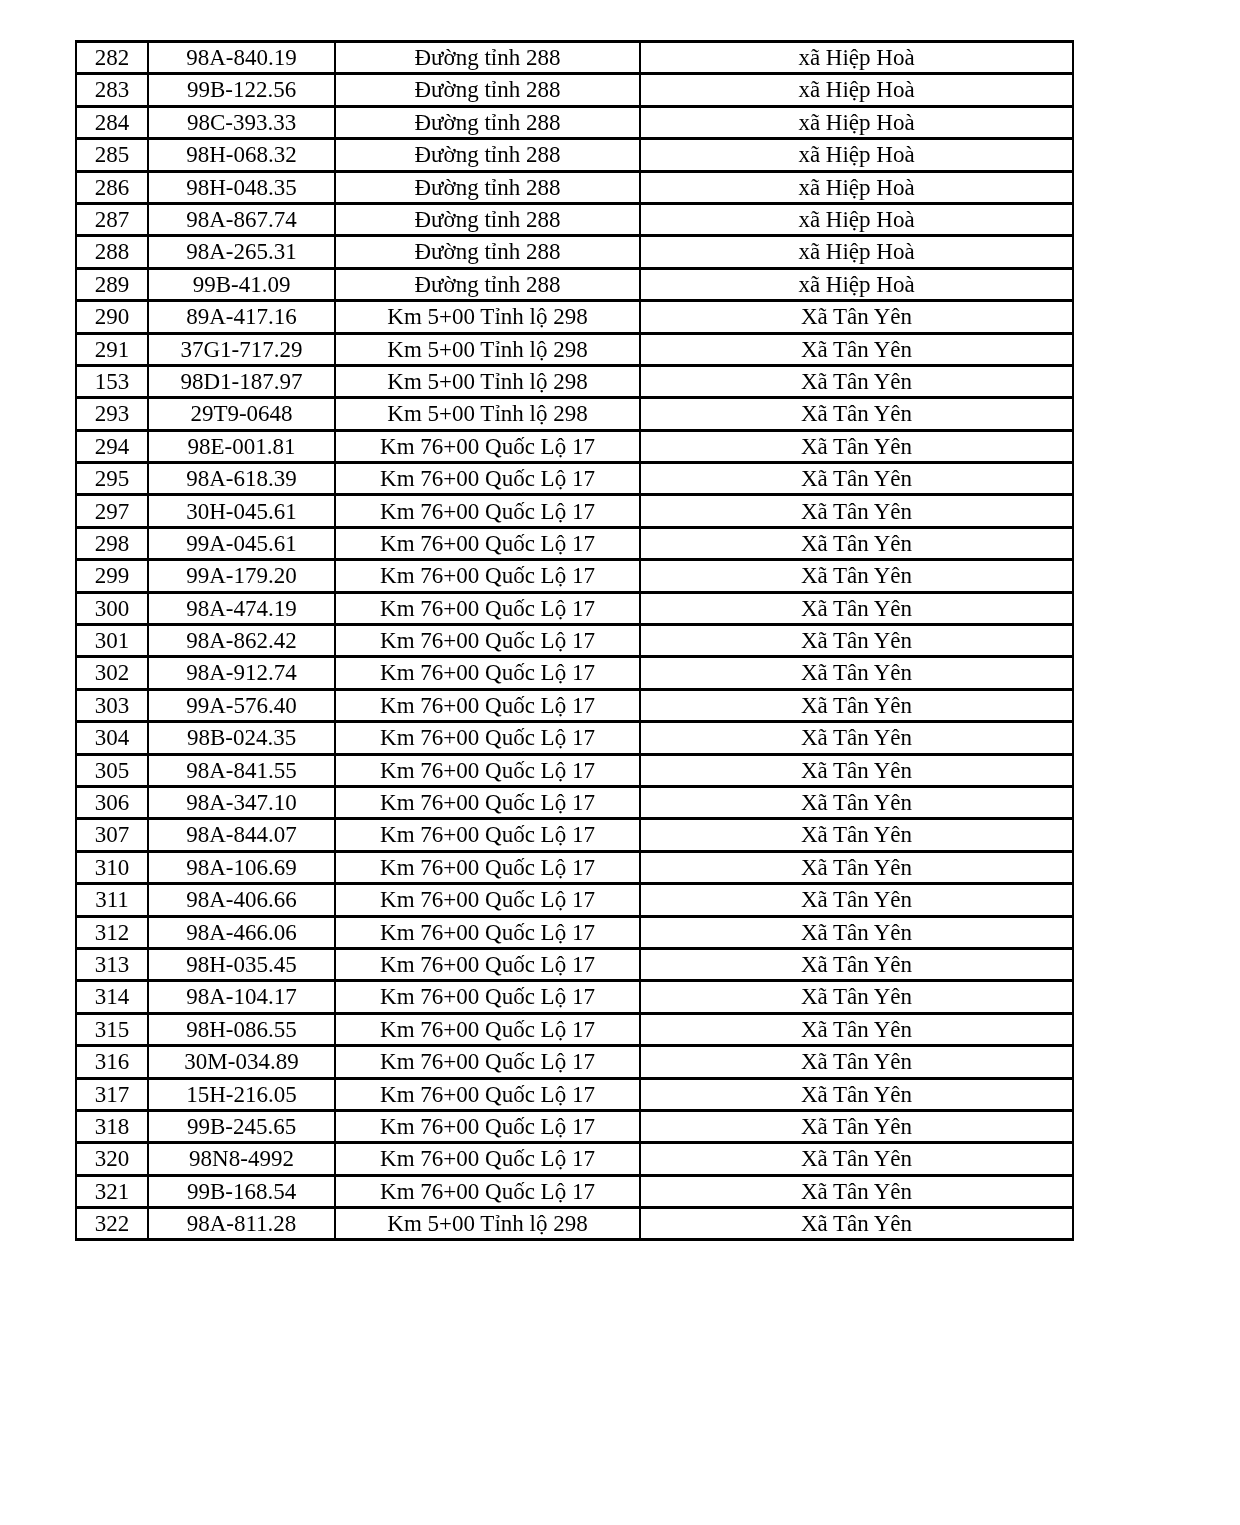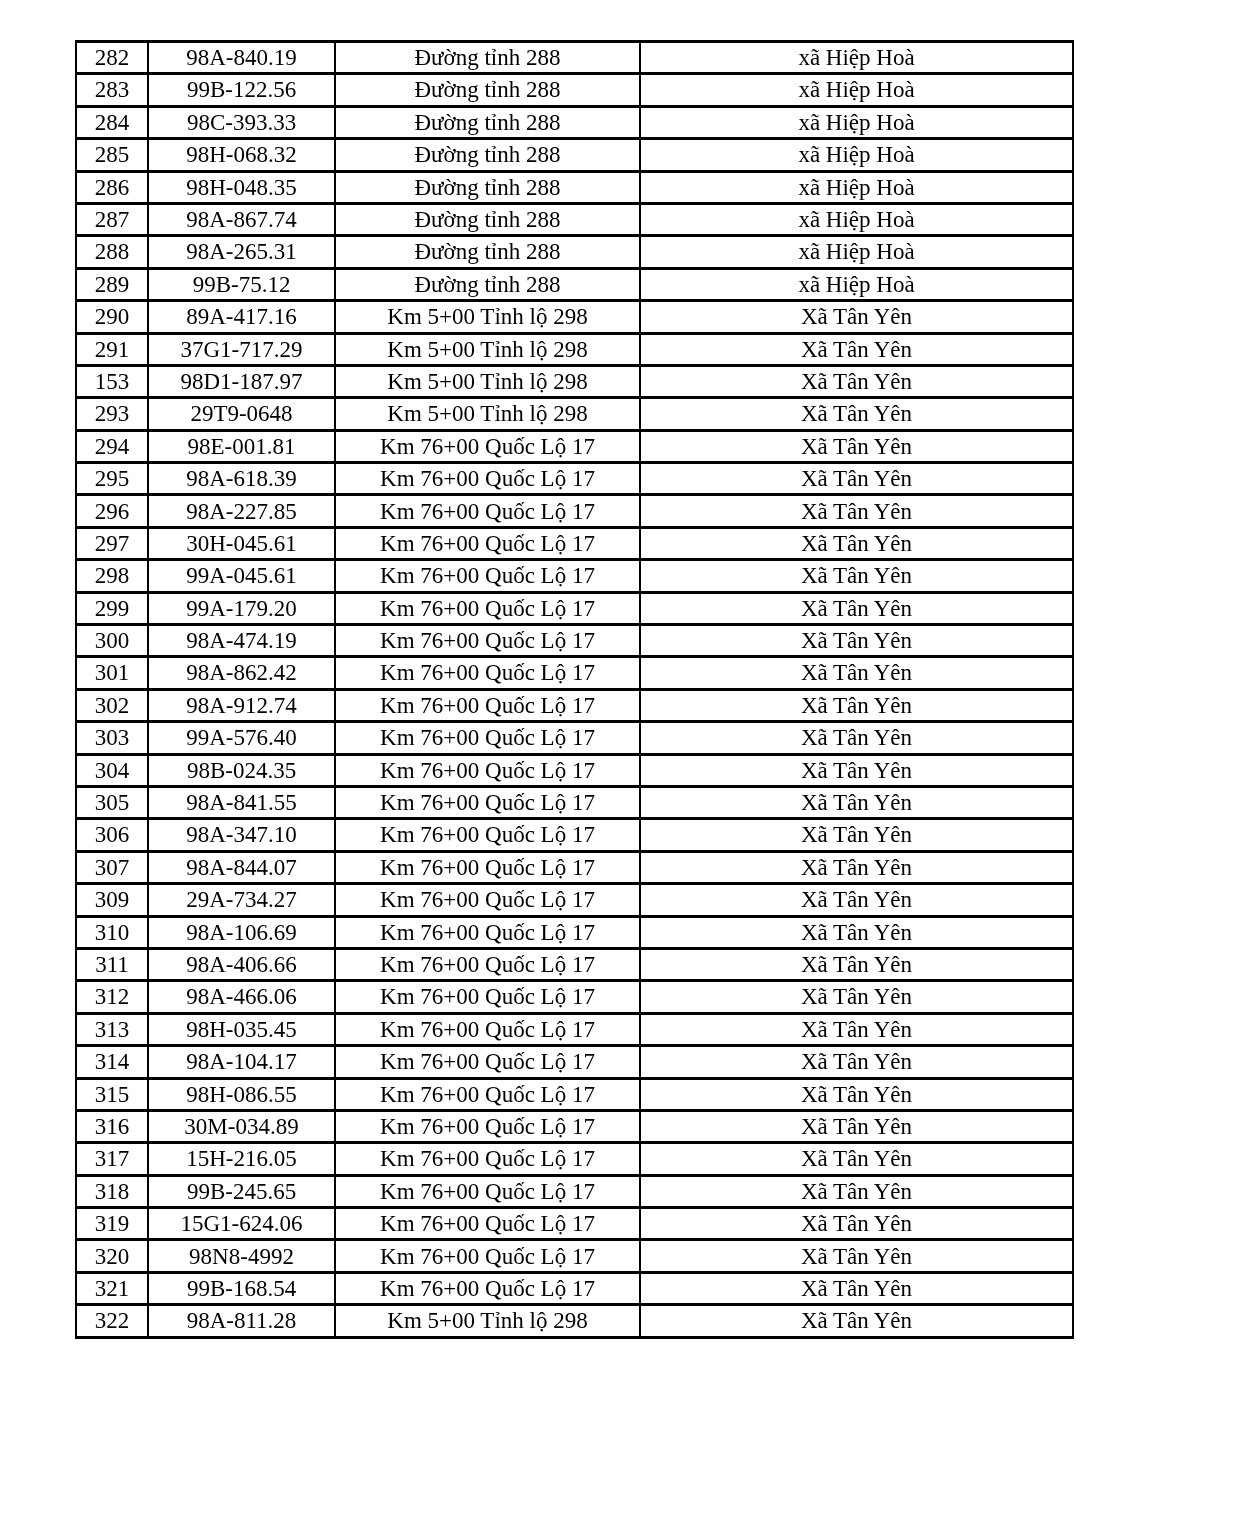--- a/index.html
+++ b/index.html
@@ -92,21 +92,21 @@
           <td>xã Hiệp Hoà</td>
         </tr>
         <tr>
           <td>288</td>
           <td>98A-265.31</td>
           <td>Đường tỉnh 288</td>
           <td>xã Hiệp Hoà</td>
         </tr>
         <tr>
           <td>289</td>
-          <td>99B-75.12</td>
+          <td>99B-41.09</td>
           <td>Đường tỉnh 288</td>
           <td>xã Hiệp Hoà</td>
         </tr>
         <tr>
           <td>290</td>
           <td>89A-417.16</td>
           <td>Km 5+00 Tỉnh lộ 298</td>
           <td>Xã Tân Yên</td>
         </tr>
         <tr>
@@ -133,26 +133,20 @@
           <td>Km 76+00 Quốc Lộ 17</td>
           <td>Xã Tân Yên</td>
         </tr>
         <tr>
           <td>295</td>
           <td>98A-618.39</td>
           <td>Km 76+00 Quốc Lộ 17</td>
           <td>Xã Tân Yên</td>
         </tr>
         <tr>
-          <td>296</td>
-          <td>98A-227.85</td>
-          <td>Km 76+00 Quốc Lộ 17</td>
-          <td>Xã Tân Yên</td>
-        </tr>
-        <tr>
           <td>297</td>
           <td>30H-045.61</td>
           <td>Km 76+00 Quốc Lộ 17</td>
           <td>Xã Tân Yên</td>
         </tr>
         <tr>
           <td>298</td>
           <td>99A-045.61</td>
           <td>Km 76+00 Quốc Lộ 17</td>
           <td>Xã Tân Yên</td>
@@ -205,26 +199,20 @@
           <td>Km 76+00 Quốc Lộ 17</td>
           <td>Xã Tân Yên</td>
         </tr>
         <tr>
           <td>307</td>
           <td>98A-844.07</td>
           <td>Km 76+00 Quốc Lộ 17</td>
           <td>Xã Tân Yên</td>
         </tr>
         <tr>
-          <td>309</td>
-          <td>29A-734.27</td>
-          <td>Km 76+00 Quốc Lộ 17</td>
-          <td>Xã Tân Yên</td>
-        </tr>
-        <tr>
           <td>310</td>
           <td>98A-106.69</td>
           <td>Km 76+00 Quốc Lộ 17</td>
           <td>Xã Tân Yên</td>
         </tr>
         <tr>
           <td>311</td>
           <td>98A-406.66</td>
           <td>Km 76+00 Quốc Lộ 17</td>
           <td>Xã Tân Yên</td>
@@ -261,26 +249,20 @@
         </tr>
         <tr>
           <td>317</td>
           <td>15H-216.05</td>
           <td>Km 76+00 Quốc Lộ 17</td>
           <td>Xã Tân Yên</td>
         </tr>
         <tr>
           <td>318</td>
           <td>99B-245.65</td>
-          <td>Km 76+00 Quốc Lộ 17</td>
-          <td>Xã Tân Yên</td>
-        </tr>
-        <tr>
-          <td>319</td>
-          <td>15G1-624.06</td>
           <td>Km 76+00 Quốc Lộ 17</td>
           <td>Xã Tân Yên</td>
         </tr>
         <tr>
           <td>320</td>
           <td>98N8-4992</td>
           <td>Km 76+00 Quốc Lộ 17</td>
           <td>Xã Tân Yên</td>
         </tr>
         <tr>

